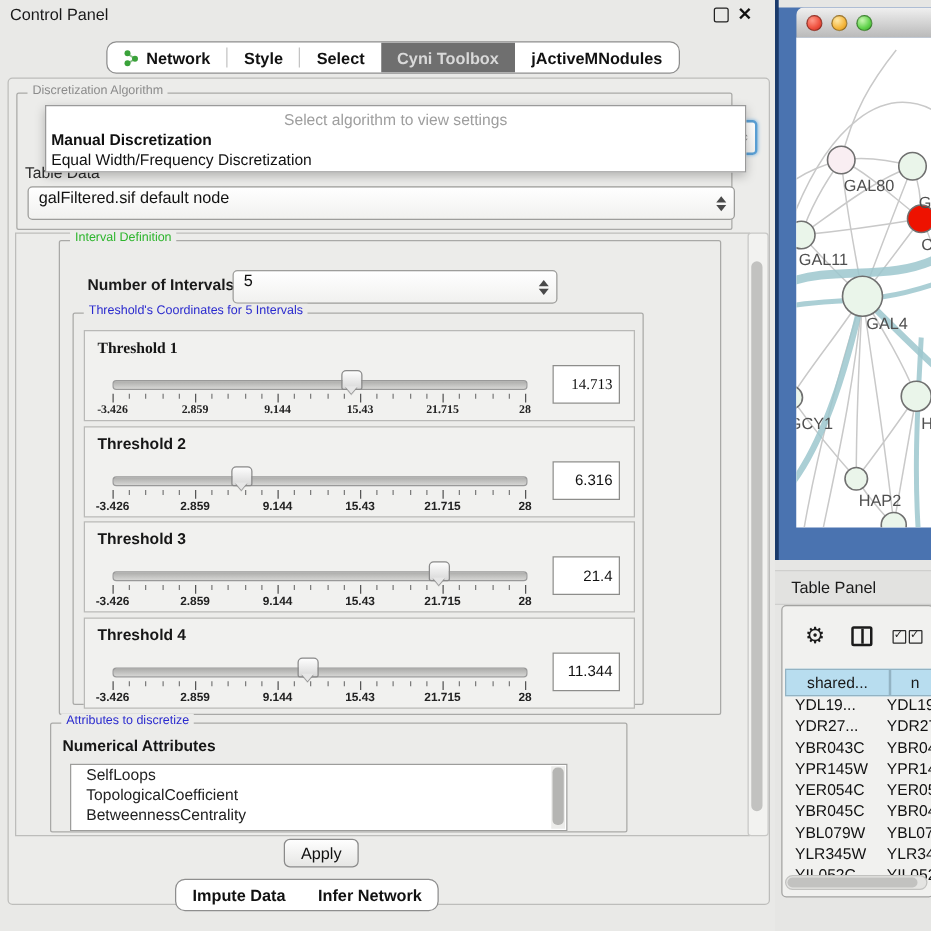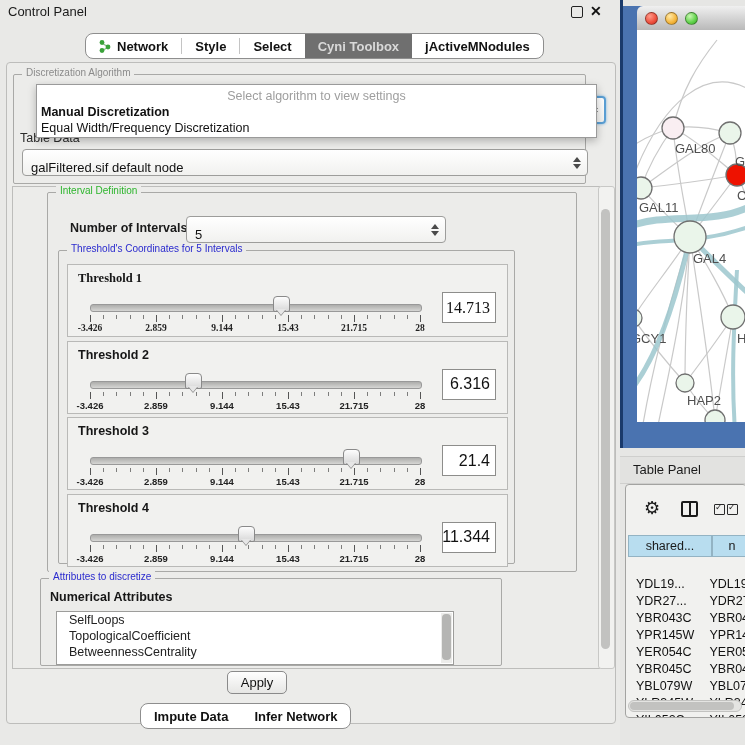--- a/index.html
+++ b/index.html
@@ -21,21 +21,21 @@
   .tabicon{margin-right:6px;display:inline-flex;}
   
   .cp-body{left:6px;top:62px;width:608px;height:660px;background:#ececea;border:1px solid #bdbdbb;border-radius:4px;}
   .sec-box{position:absolute;border:1px solid #a9a9a7;border-radius:2px;}
   .sec-label{position:absolute;top:-8px;left:8px;background:#ececea;padding:0 4px;font-size:10px;}
   .lbl-gray{color:#8b8b8b;}
   .lbl-green{color:#2db52d;}
   .lbl-blue{color:#2a2ace;}
   .alg-box{left:13px;top:74px;width:571px;height:108px;}
   .tabledata-lbl{left:20px;top:131px;font-size:12.5px;color:#2b2b2b;}
-  .combo{position:absolute;background:linear-gradient(#ffffff,#f1f1ef);border:1px solid #9d9d9b;border-radius:4px;font-size:13px;color:#111;display:flex;align-items:flex-end;padding:0 8px;}
+  .combo{position:absolute;background:linear-gradient(#ffffff,#f1f1ef);border:1px solid #9d9d9b;border-radius:4px;font-size:13px;color:#111;display:flex;align-items:flex-start;padding:0 8px;}
   .combo .spin{position:absolute;right:6px;top:0;bottom:0;display:flex;flex-direction:column;justify-content:center;gap:2px;}
   .spin i{display:block;width:0;height:0;border-left:4px solid transparent;border-right:4px solid transparent;}
   .spin .up{border-bottom:5px solid #4a4a4a;}
   .spin .dn{border-top:5px solid #4a4a4a;}
   .combo-tabledata{left:22px;top:149px;width:548px;height:25px;}
   .combo-ghost{left:556px;top:96px;width:30px;height:24px;border:2px solid #5a9fd4;box-shadow:0 0 3px #7ab4e0;}
   
   .popup{left:13px;top:84px;width:559px;height:52px;background:#fff;border:1px solid #9a9a9a;box-shadow:0 3px 8px rgba(0,0,0,.25);z-index:40;font-size:12.5px;margin-left:23px;}
   .popup .prompt{text-align:center;color:#9e9e9e;padding-top:4px;height:15px;}
   .popup .pitem{padding:1px 4px;color:#111;}
@@ -52,21 +52,21 @@
   .thr-lbl{position:absolute;left:10px;top:6px;font-size:12.5px;font-weight:bold;color:#161616;}
   .track{position:absolute;left:22px;top:39px;width:330px;height:6px;border-radius:3px;background:linear-gradient(#adadab,#d6d6d4);border:1px solid #999;}
   .thumb{position:absolute;top:31px;width:15px;height:14px;background:linear-gradient(#fdfdfd,#d8d8d8);border:1px solid #8a8a8a;border-radius:4px 4px 2px 2px;}
   .thumb:after{content:"";position:absolute;left:2.1px;top:12px;width:0;height:0;border-left:5.2px solid transparent;border-right:5.2px solid transparent;border-top:6px solid #e6e6e6;filter:drop-shadow(0 1px 0 #8a8a8a);}
   .ruler{position:absolute;left:22px;top:50px;width:330px;height:8px;}
   .ruler i{position:absolute;top:0;width:1px;background:#555;}
   .ruler i.mj{height:7px;}
   .ruler i.mn{height:4px;opacity:.75;}
   .ticklbls{position:absolute;left:22px;top:58px;width:330px;height:11px;font-size:9.5px;font-weight:bold;color:#222;}
   .ticklbls b{position:absolute;transform:translateX(-50%);white-space:nowrap;}
-  .valbox{position:absolute;left:374px;top:27px;width:54px;height:31px;background:#fff;border:1px solid #8d8d8b;font-size:16px;color:#111;display:flex;align-items:center;justify-content:flex-end;padding-right:5px;box-sizing:border-box;}
+  .valbox{position:absolute;left:374px;top:27px;width:54px;height:31px;background:#fff;border:1px solid #8d8d8b;font-size:12px;color:#111;display:flex;align-items:center;justify-content:flex-end;padding-right:5px;box-sizing:border-box;}
   
   .attr-box{left:40px;top:578px;width:460px;height:86px;}
   .numattr{left:50px;top:590px;font-size:12.5px;font-weight:bold;color:#161616;}
   .attr-list{left:56px;top:611px;width:396px;height:52px;background:#fff;border:1px solid #9d9d9b;overflow:hidden;font-size:12.5px;color:#222;}
   .attr-item{padding:1px 0 1px 12px;height:14px;}
   .list-scroll{position:absolute;right:1px;top:1px;width:11px;height:50px;background:#ececea;}
   .list-thumb{position:absolute;left:1px;top:1px;width:9px;height:46px;background:#b5b5b3;border-radius:4px;}
   .apply-btn{left:227px;top:671px;width:58px;height:21px;background:linear-gradient(#fefefe,#e6e6e4);border:1px solid #8a8a8a;border-radius:5px;font-size:13px;color:#111;display:flex;align-items:center;justify-content:center;}
   
   .right-bg{left:620px;top:0;width:125px;height:455px;background:#4a73b0;}
@@ -84,21 +84,21 @@
   .tp-title{position:absolute;left:13px;top:5px;}
   .tp-box{left:625px;top:484px;width:120px;height:232px;background:#f1f1ef;border:1px solid #a3a3a1;border-radius:4px;overflow:hidden;}
   .gear{position:absolute;left:18px;top:14px;font-size:18px;color:#1b1b1b;line-height:18px;}
   .splitcols{position:absolute;left:55px;top:16px;width:17px;height:16px;border:2px solid #1b1b1b;border-radius:2px;box-sizing:border-box;}
   .splitcols:after{content:"";position:absolute;left:6px;top:0;width:2px;height:12px;background:#1b1b1b;}
   .cbpair{position:absolute;left:88px;top:19px;display:flex;gap:2px;}
   .cb{width:9px;height:9px;border:1.4px solid #2a2a2a;border-radius:1px;position:relative;}
   .cb:after{content:"✓";position:absolute;left:0px;top:-3px;font-size:9px;color:#2a2a2a;}
   .tbl-head{position:absolute;left:2px;top:50px;height:22px;display:flex;font-size:12.5px;color:#1a1a1a;}
   .th-cell{border:1px solid #93b3c3;background:#b8ddef;display:flex;align-items:center;justify-content:center;box-sizing:border-box;}
-  .tbl-rows{position:absolute;left:2px;top:72px;width:118px;font-size:12.5px;color:#111;margin-top:20px;}
+  .tbl-rows{position:absolute;left:2px;top:72px;width:118px;font-size:12.5px;color:#111;}
   .trow{height:17px;display:flex;white-space:nowrap;}
   .td1{width:84px;padding-left:8px;box-sizing:border-box;overflow:hidden;}
   .td2{width:40px;padding-left:4px;overflow:hidden;}
   .hscroll{position:absolute;left:2px;top:215px;width:114px;height:12px;background:#e4e4e2;border:1px solid #c2c2c0;border-radius:6px;box-sizing:border-box;}
   .hthumb{position:absolute;left:1px;top:1px;width:104px;height:8px;background:#c2c2c0;border-radius:4px;}
   .netlabel{font-size:13px;fill:#4f4f4f;font-family:"Liberation Sans",sans-serif;}
 </style>
 </head>
 <body>
 

